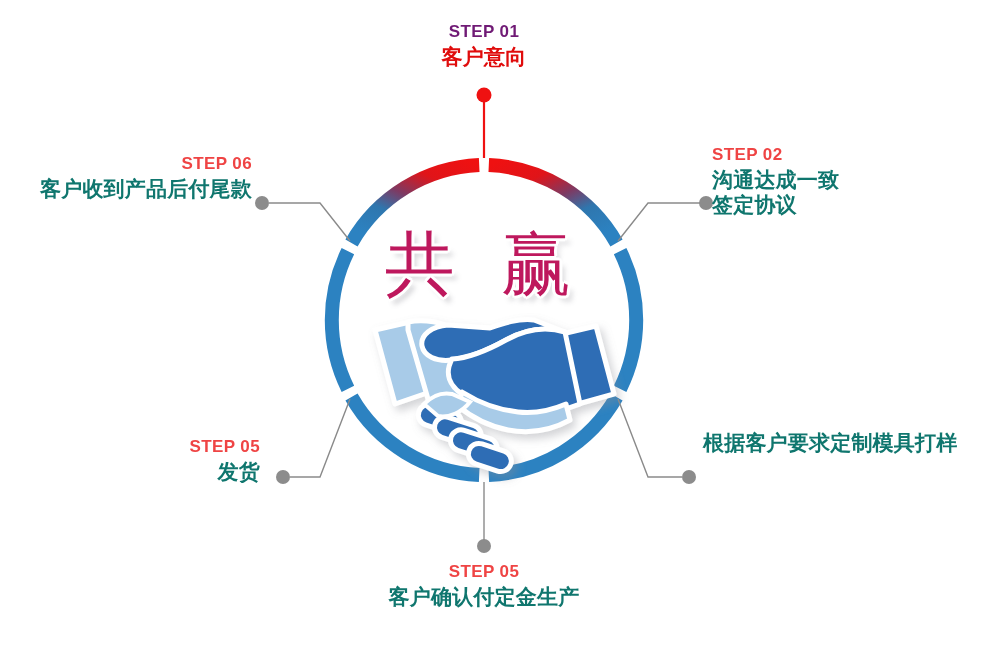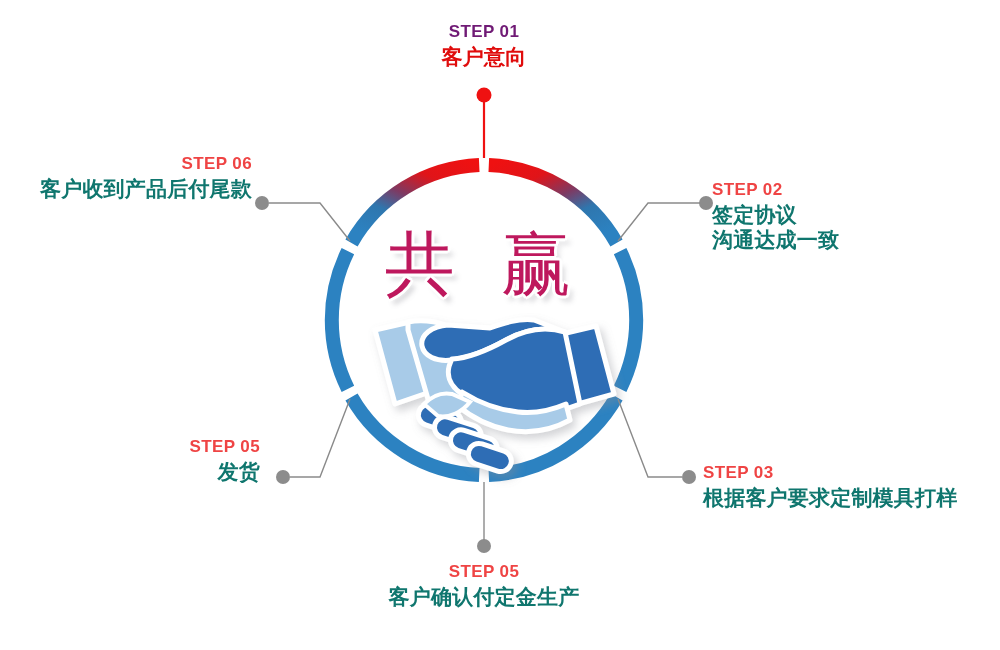--- a/index.html
+++ b/index.html
@@ -50,21 +50,21 @@
   .step-title .ln { display: block; }
 
   
   .step.red .step-num   { color: #701a75; }
   .step.red .step-title { color: #e00c0c; }
   .step.blue .step-num  { color: #ef4444; }
   .step.blue .step-title{ color: #0f766e; }
 
   
   .al-center { text-align: center; }
-  .al-left   { text-align: left; margin-top: 35px; }
+  .al-left   { text-align: left; }
   .al-right  { text-align: right; }
 
   
   #step-01 { left: 384px; top: 22px;  width: 200px; }
   #step-02 { left: 712px; top: 145px; width: 260px; }
   #step-03 { left: 703px; top: 428px; width: 290px; }
   #step-04 { left: 384px; top: 562px; width: 200px; }
   #step-05 { left:  60px; top: 437px; width: 200px; }
   #step-06 { left:  20px; top: 154px; width: 232px; }
 
@@ -206,27 +206,26 @@
   <div class="step red al-center" id="step-01">
     <div class="step-num">STEP 01</div>
     <div class="step-title">
       <span class="ln">客户意向</span>
     </div>
   </div>
 
   <div class="step blue al-left" id="step-02">
     <div class="step-num">STEP 02</div>
     <div class="step-title">
+      <span class="ln">沟通达成一致</span>
       <span class="ln">签定协议</span>
-      <span class="ln">沟通达成一致</span>
     </div>
   </div>
 
   <div class="step blue al-left" id="step-03">
-    <div class="step-num">STEP 03</div>
     <div class="step-title">
       <span class="ln">根据客户要求定制模具打样</span>
     </div>
   </div>
 
   <div class="step blue al-center" id="step-04">
     <div class="step-num">STEP 05</div>
     <div class="step-title">
       <span class="ln">客户确认付定金生产</span>
     </div>

